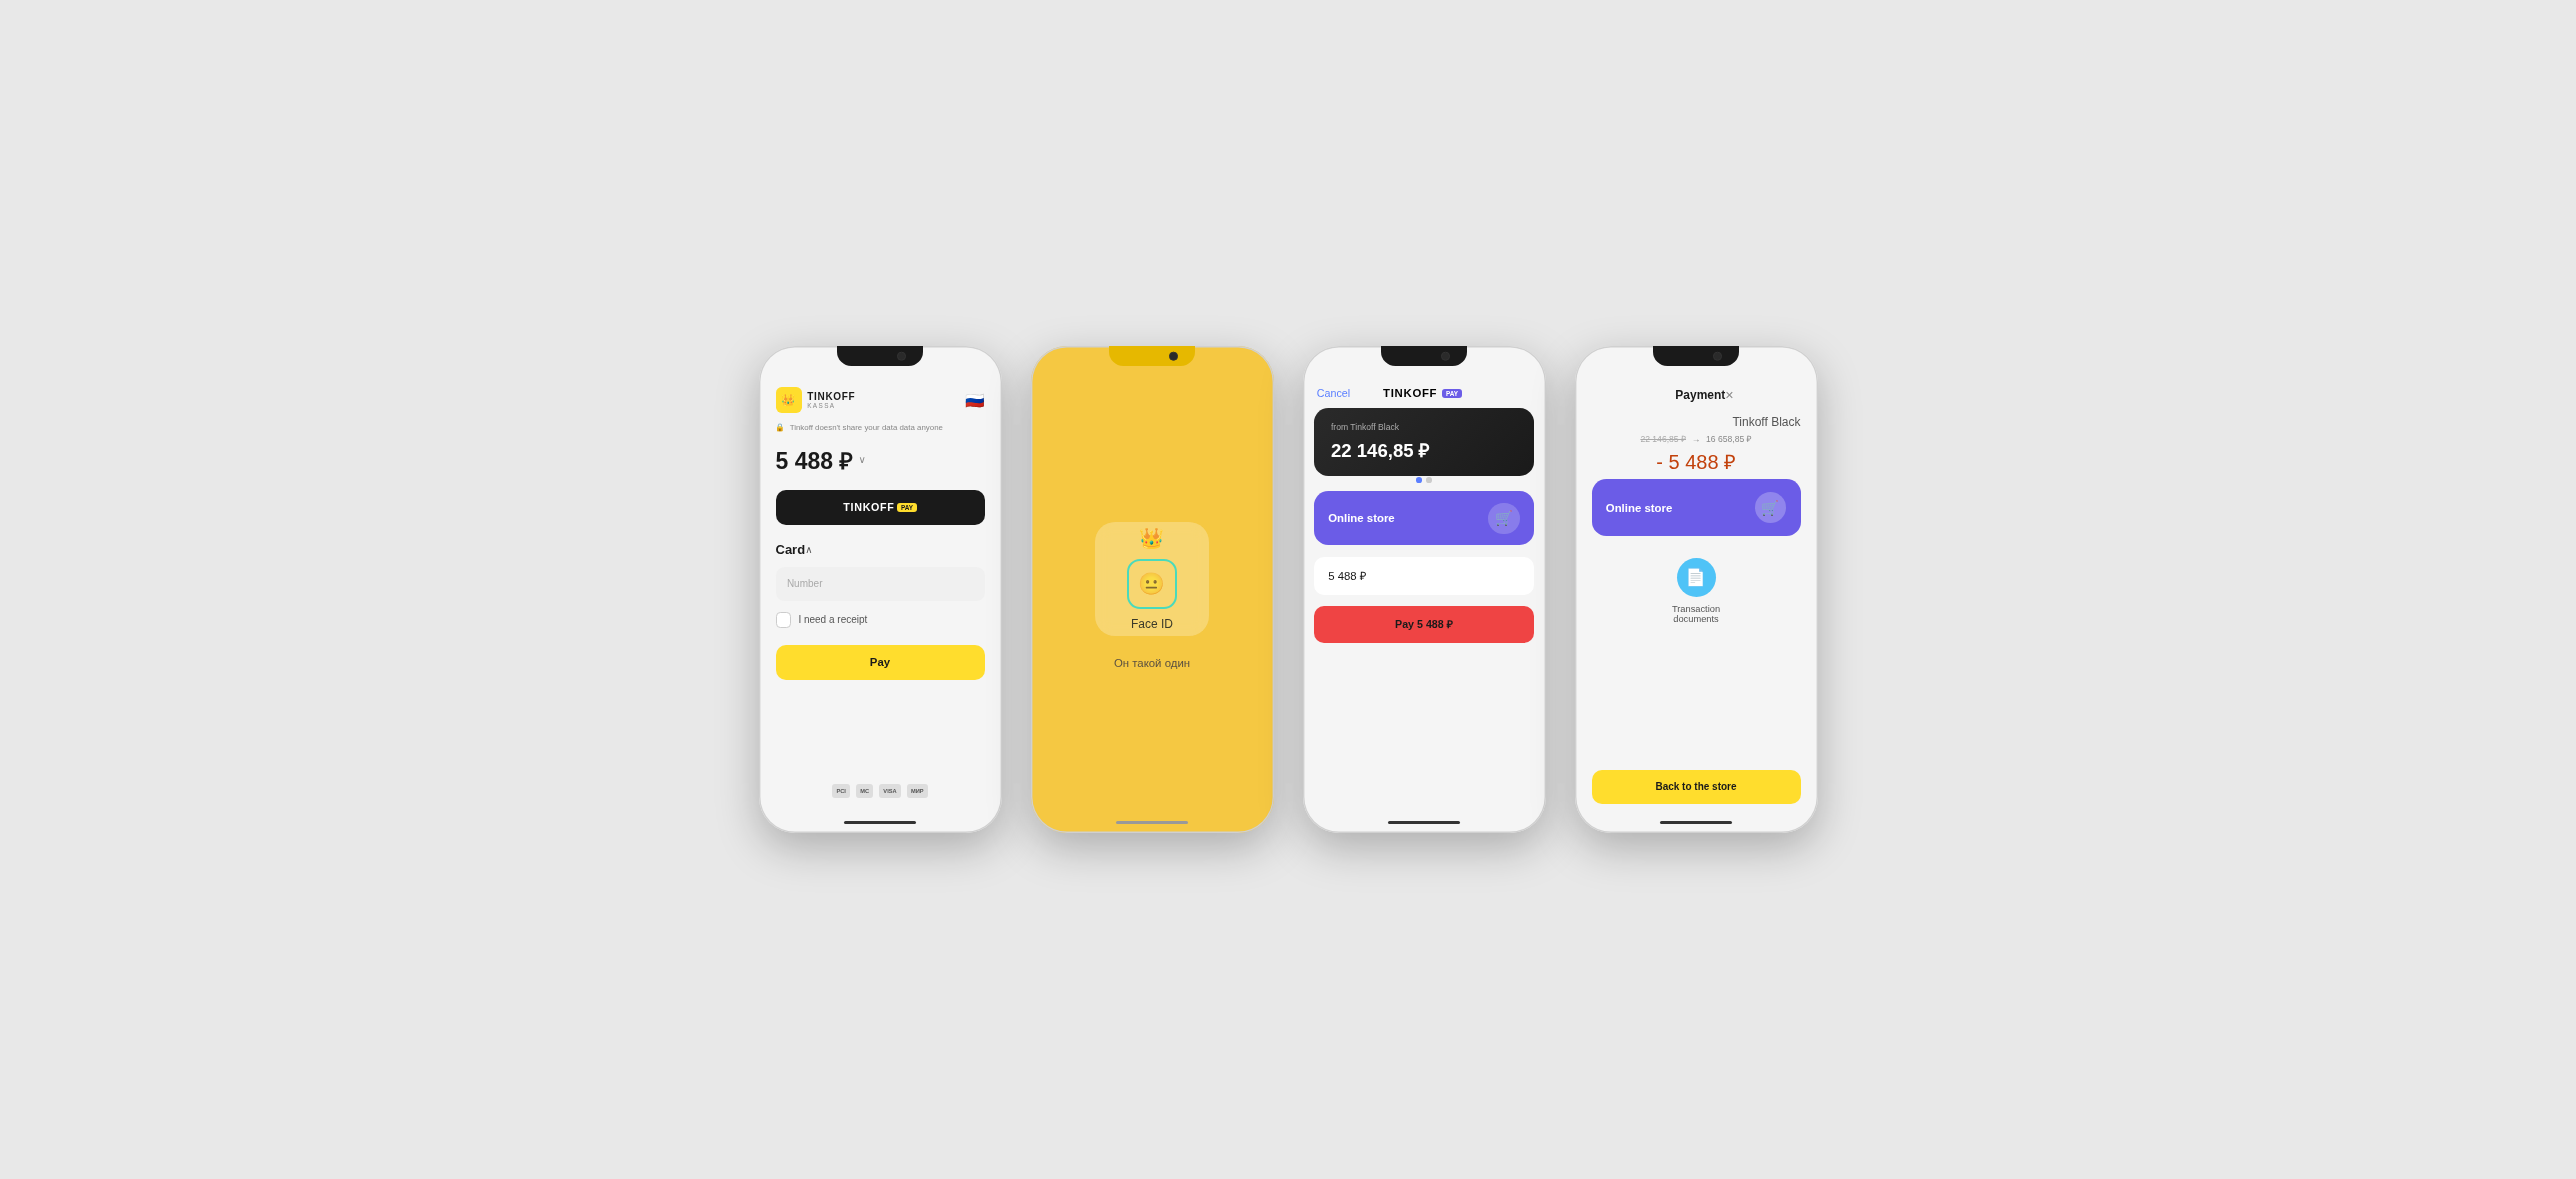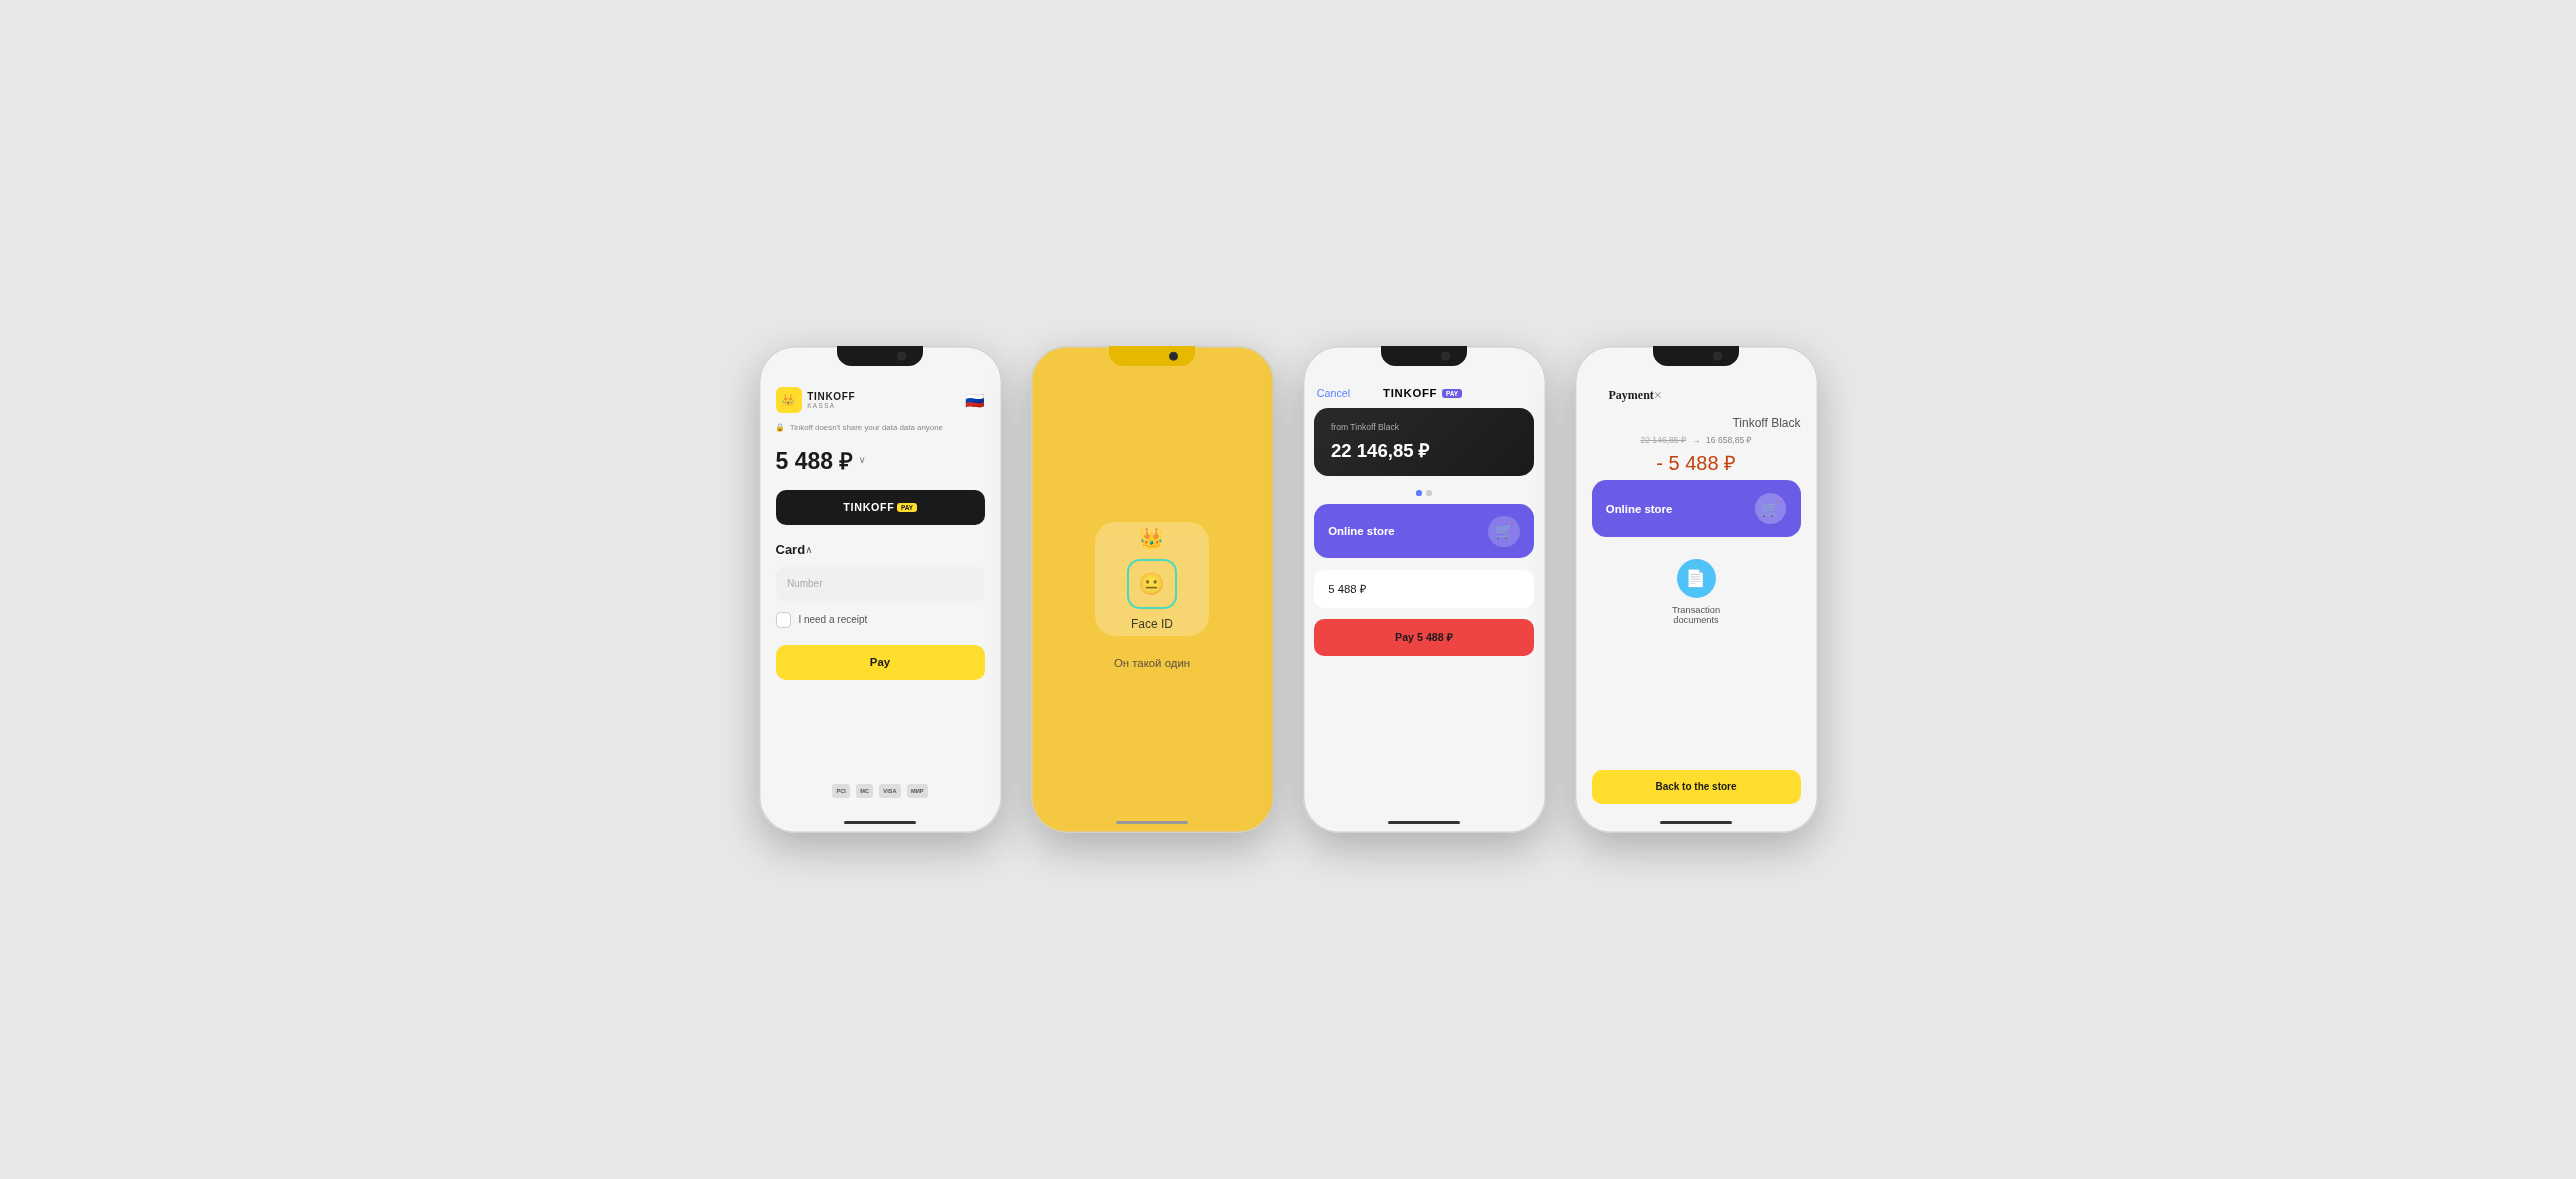--- a/index.html
+++ b/index.html
@@ -332,21 +332,21 @@
     .phone3-body {
       padding: 0 11.4px;
       flex: 1;
       display: flex;
       flex-direction: column;
     }
     .black-card {
       background: linear-gradient(135deg, #2a2a2a, #1a1a1a);
       border-radius: 14.3px;
       padding: 14.3px 17px;
-      margin-bottom: 14px;
+      margin-bottom: 1px;
       color: white;
     }
     .black-card-from {
       font-size: 8.6px;
       color: #aaa;
       margin-bottom: 4.3px;
     }
     .black-card-amount {
       font-size: 18.6px;
       font-weight: 700;
@@ -409,24 +409,23 @@
       color: #1a1a1a;
       cursor: pointer;
     }
 
     
     .phone4 {
       background: #f5f5f5;
     }
     .phone4-topbar {
       display: flex;
-      justify-content: flex-start;
+      justify-content: center;
       align-items: center;
       padding: 11.4px 17px 5.7px;
-      font-family: Liberation Serif, serif;
     }
     .payment-title {
       font-size: 12px;
       font-weight: 600;
       color: #1a1a1a;
     }
     .close-btn {
       font-size: 14.3px;
       color: #888;
       cursor: pointer;

